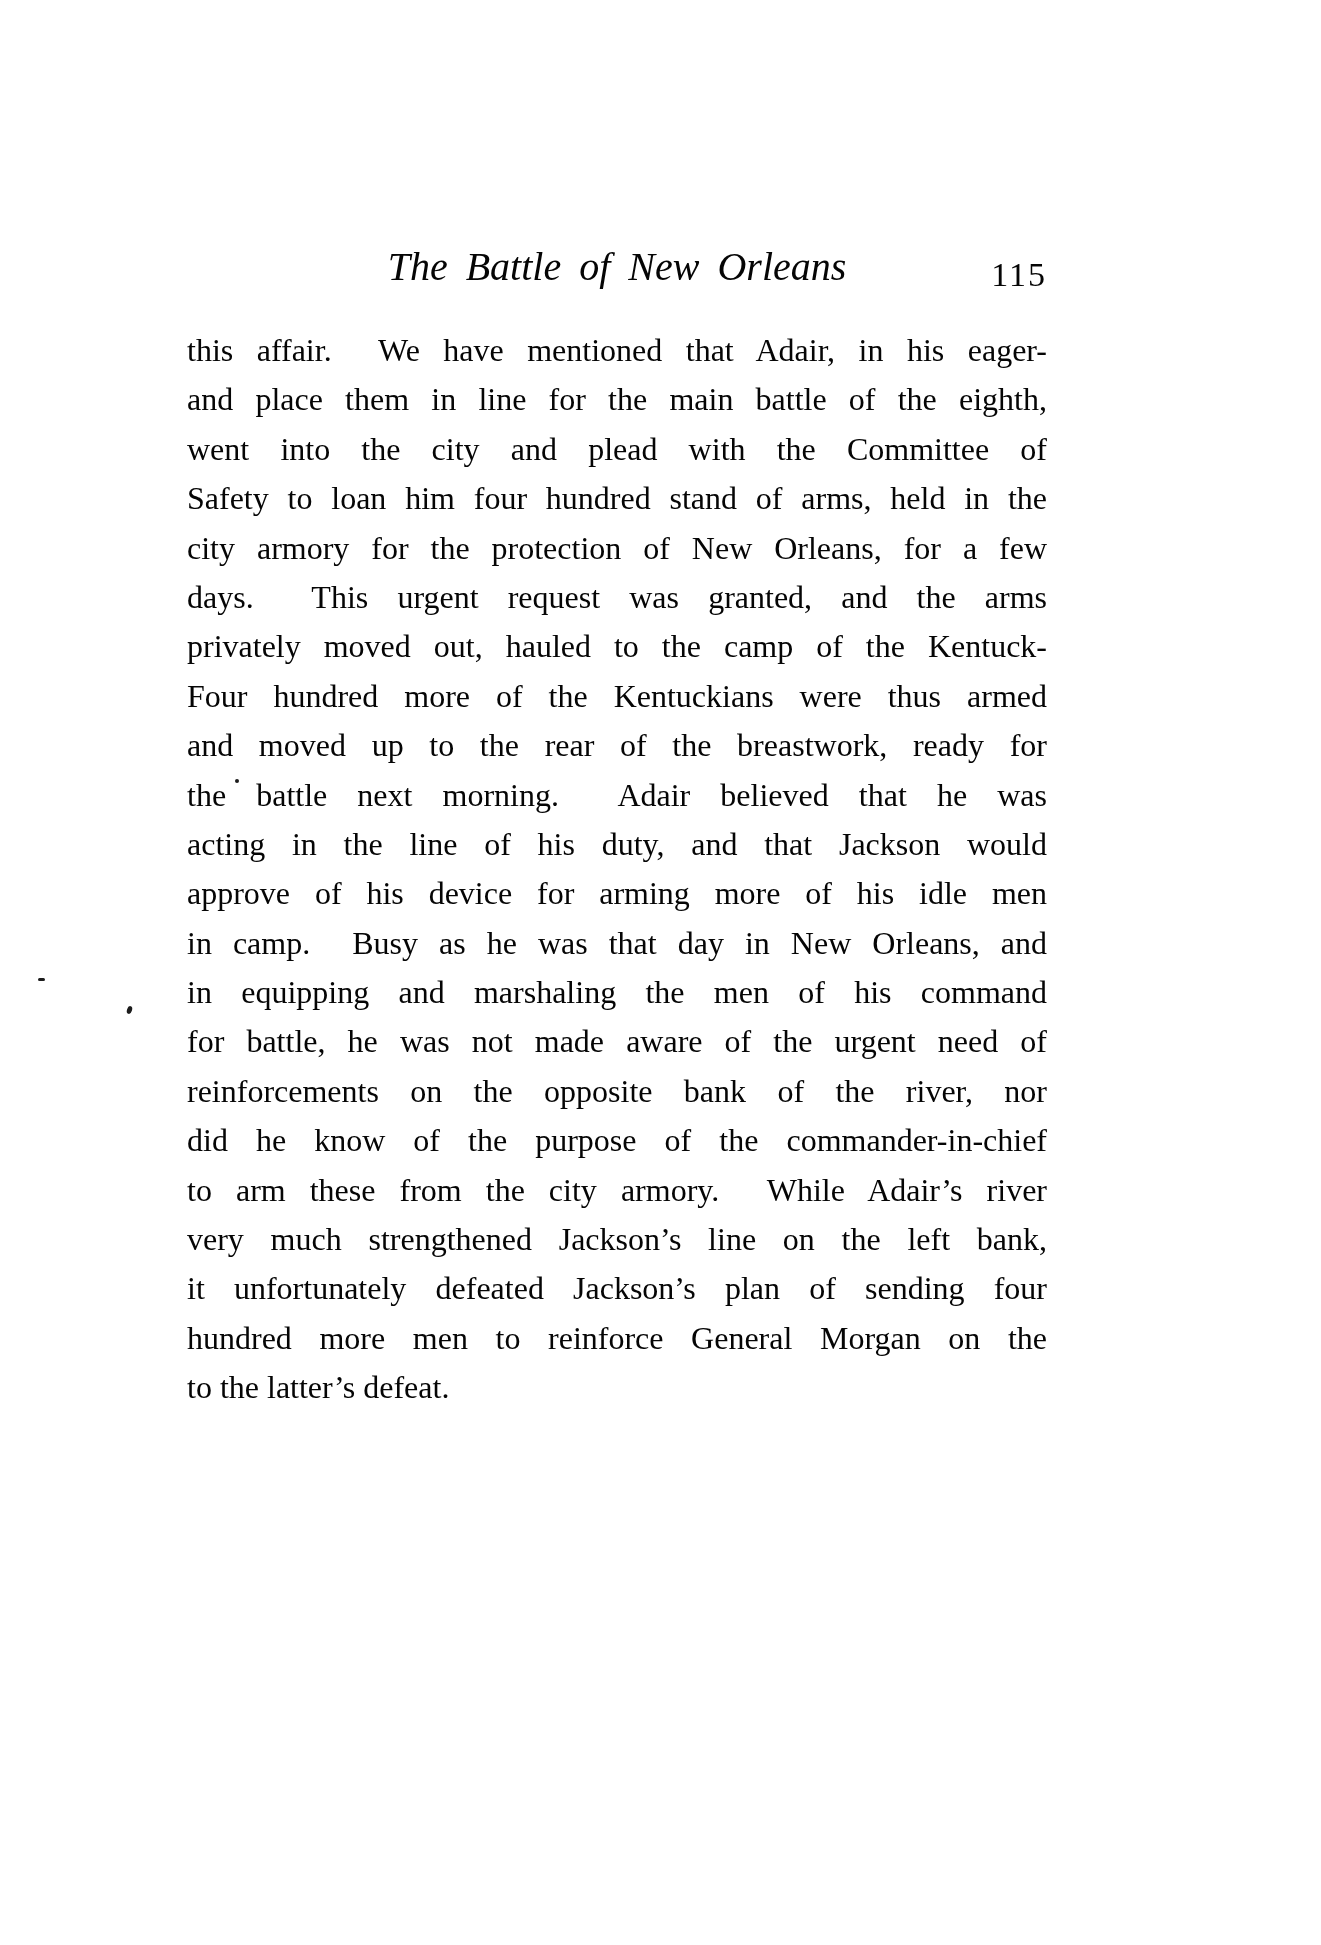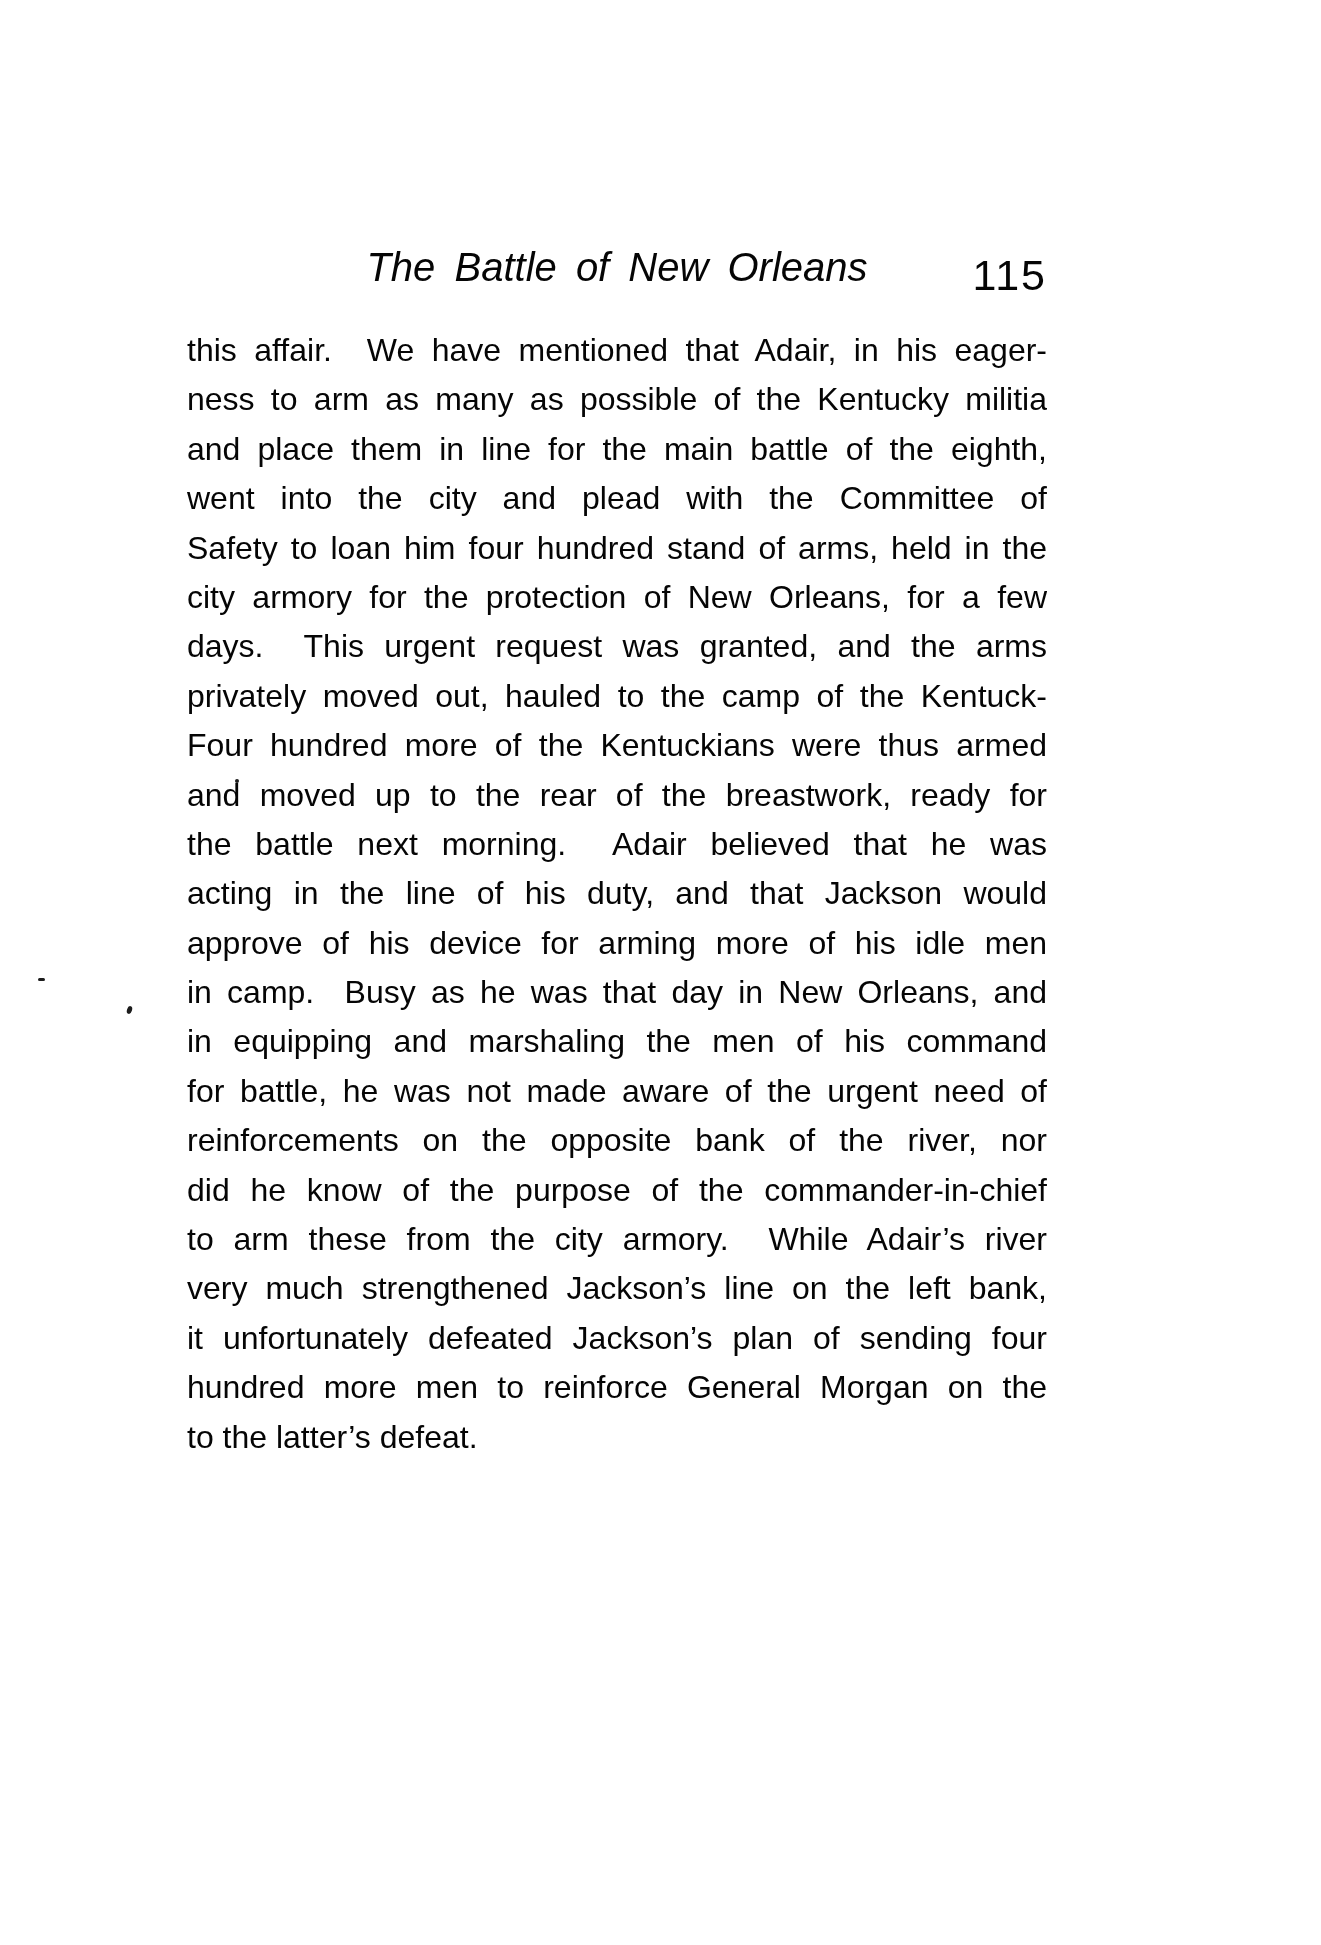--- a/index.html
+++ b/index.html
@@ -3,21 +3,21 @@
 <meta charset="utf-8">
 <style>
   html, body { margin: 0; padding: 0; background: #ffffff; }
 
   .page {
     position: relative;
     width: 1321px;
     height: 1945px;
     background: #ffffff;
     color: #050505;
-    font-family: Liberation Sans, sans-serif;
+    font-family: Liberation Serif, serif;
     overflow: hidden;
   }
 
   
   .running-header {
     position: absolute;
     left: 187px;
     top: 0;
     width: 860px;
     height: 320px;
@@ -31,21 +31,21 @@
     font-style: italic;
     font-size: 40px;
     line-height: 48px;
     word-spacing: 8px;
     white-space: pre;
   }
   .page-number {
     position: absolute;
     right: 0;
     top: 258px;
-    font-size: 43px;
+    font-size: 34px;
     line-height: 34px;
     letter-spacing: 2px;
   }
 
   
   .body-text {
     position: absolute;
     left: 187px;
     top: 326px;
     width: 860px;
@@ -86,21 +86,20 @@
 
 <div class="page">
 
   <div class="running-header">
     <div class="running-title">The Battle of New Orleans</div>
     <div class="page-number">115</div>
   </div>
 
   <div class="body-text">
       <div class="line">this affair.  We have mentioned that Adair, in his eager-</div>
-      <div class="line">ness to arm as many as possible of the Kentucky militia</div>
       <div class="line">and place them in line for the main battle of the eighth,</div>
       <div class="line">went into the city and plead with the Committee of</div>
       <div class="line">Safety to loan him four hundred stand of arms, held in the</div>
       <div class="line">city armory for the protection of New Orleans, for a few</div>
       <div class="line">days.  This urgent request was granted, and the arms</div>
       <div class="line">privately moved out, hauled to the camp of the Kentuck-</div>
       <div class="line">Four hundred more of the Kentuckians were thus armed</div>
       <div class="line">and moved up to the rear of the breastwork, ready for</div>
       <div class="line">the battle next morning.  Adair believed that he was</div>
       <div class="line">acting in the line of his duty, and that Jackson would</div>

